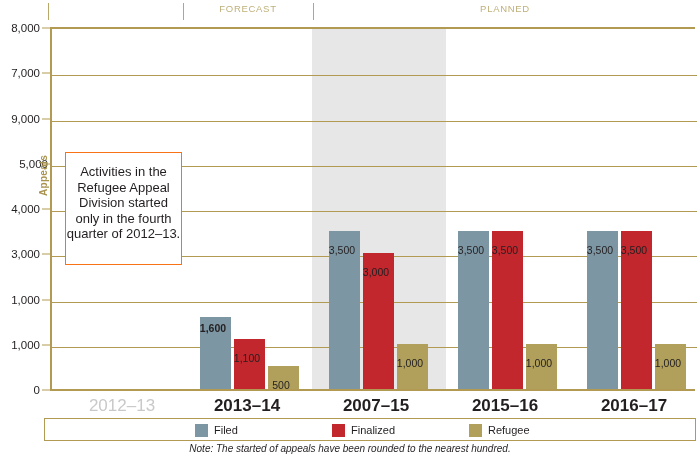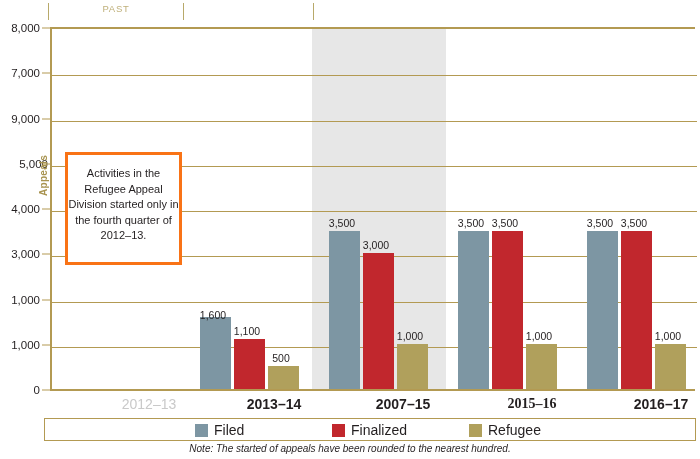--- a/index.html
+++ b/index.html
@@ -105,50 +105,50 @@
     position: absolute;
     bottom: 0;
   }
   .bar-label {
     position: absolute;
     font-size: 10.5px;
     color: #231f20;
     text-align: center;
     white-space: nowrap;
     transform: translateX(-50%);
+    margin-top: 27px;
   }
 
   
   .xlabel {
     position: absolute;
     top: 396px;
-    font-size: 14px;
+    font-size: 17px;
     font-weight: bold;
     color: #231f20;
     text-align: center;
     white-space: nowrap;
     transform: translateX(-50%);
-    margin-left: 27px;
   }
   .xlabel.muted {
     color: #c9c9c9;
     font-weight: normal;
   }
 
   
   #annotation {
     position: absolute;
     left: 65px;
     top: 152px;
     width: 117px;
     height: 113px;
-    border: 3px solid #f97316;
+    border: 1px solid #f97316;
     background: #ffffff;
     box-sizing: border-box;
-    font-size: 11px;
+    font-size: 13px;
     line-height: 15.6px;
     text-align: center;
     color: #231f20;
     padding-top: 11px;
   }
 
   
   #legend {
     position: absolute;
     left: 44px;
@@ -165,21 +165,21 @@
     height: 14px;
     display: flex;
     align-items: center;
   }
   .legend-swatch {
     width: 13px;
     height: 13px;
     margin-right: 6px;
   }
   .legend-text {
-    font-size: 14px;
+    font-size: 11px;
     color: #231f20;
     white-space: nowrap;
   }
 
   #note {
     position: absolute;
     left: 0;
     top: 443px;
     width: 700px;
     text-align: center;
@@ -188,21 +188,22 @@
     color: #231f20;
   }
 </style>
 </head>
 <body>
 
 <div id="period-band">
     <div class="period-sep" style="left: 48px;"></div>
     <div class="period-sep" style="left: 183px;"></div>
     <div class="period-sep" style="left: 313px;"></div>
-    <div class="period-label" style="left: 51px; width: 130px;">PAST</div>
+    <div class="period-label" style="left: 183px; width: 130px;">FORECAST</div>
+    <div class="period-label" style="left: 405px; width: 200px;">PLANNED</div>
   </div>
 
 <div id="y-axis-labels">
     <div class="ytick" style="position: absolute; left: 0px; right: auto; top: 28px; width: 40px;">8,000</div>
     <div class="ytick-mark" style="top: 28px;"></div>
     <div class="ytick" style="position: absolute; left: 0px; right: auto; top: 73.25px; width: 40px;">7,000</div>
     <div class="ytick-mark" style="top: 73.25px;"></div>
     <div class="ytick" style="position: absolute; left: 0px; right: auto; top: 118.5px; width: 40px;">9,000</div>
     <div class="ytick-mark" style="top: 118.5px;"></div>
     <div class="ytick" style="position: absolute; left: 8px; right: auto; top: 163.75px; width: 40px;">5,000</div>
@@ -241,39 +242,39 @@
       <div class="bar" style="left: 405.5px; width: 31px; height: 158.375px; background: rgb(125, 150, 163);"></div>
       <div class="bar" style="left: 439.5px; width: 31px; height: 158.375px; background: rgb(193, 39, 45);"></div>
       <div class="bar" style="left: 473.5px; width: 31px; height: 45.25px; background: rgb(176, 160, 92);"></div>
       <div class="bar" style="left: 534.5px; width: 31px; height: 158.375px; background: rgb(125, 150, 163);"></div>
       <div class="bar" style="left: 568.5px; width: 31px; height: 158.375px; background: rgb(193, 39, 45);"></div>
       <div class="bar" style="left: 602.5px; width: 31px; height: 45.25px; background: rgb(176, 160, 92);"></div>
     </div>
 </div>
 
 <div id="bar-labels">
-    <div class="bar-label" style="left: 213px; top: 309px;">1,600</div>
+    <div class="bar-label" style="left: 213px; top: 295px; font-weight: bold;">1,600</div>
     <div class="bar-label" style="left: 247px; top: 325.225px;">1,100</div>
     <div class="bar-label" style="left: 281px; top: 352.375px;">500</div>
     <div class="bar-label" style="left: 342px; top: 216.625px;">3,500</div>
     <div class="bar-label" style="left: 376px; top: 239.25px;">3,000</div>
     <div class="bar-label" style="left: 410px; top: 329.75px;">1,000</div>
     <div class="bar-label" style="left: 471px; top: 216.625px;">3,500</div>
     <div class="bar-label" style="left: 505px; top: 216.625px;">3,500</div>
     <div class="bar-label" style="left: 539px; top: 329.75px;">1,000</div>
     <div class="bar-label" style="left: 600px; top: 216.625px;">3,500</div>
     <div class="bar-label" style="left: 634px; top: 216.625px;">3,500</div>
     <div class="bar-label" style="left: 668px; top: 329.75px;">1,000</div>
   </div>
 
 <div id="x-axis-labels">
     <div class="xlabel muted" style="left: 122px;">2012–13</div>
     <div class="xlabel" style="left: 247px;">2013–14</div>
     <div class="xlabel" style="left: 376px;">2007–15</div>
-    <div class="xlabel" style="left: 505px; font-family: Liberation Serif, serif;">2015–16</div>
+    <div class="xlabel" style="left: 505px;">2015–16</div>
     <div class="xlabel" style="left: 634px;">2016–17</div>
   </div>
 
 <div id="annotation">Activities in the Refugee Appeal Division started only in the fourth quarter of 2012–13.</div>
 
 <div id="legend">
     <div class="legend-entry" style="left: 150px;">
       <div class="legend-swatch" style="background: rgb(125, 150, 163);"></div>
       <div class="legend-text">Filed</div>
     </div>

